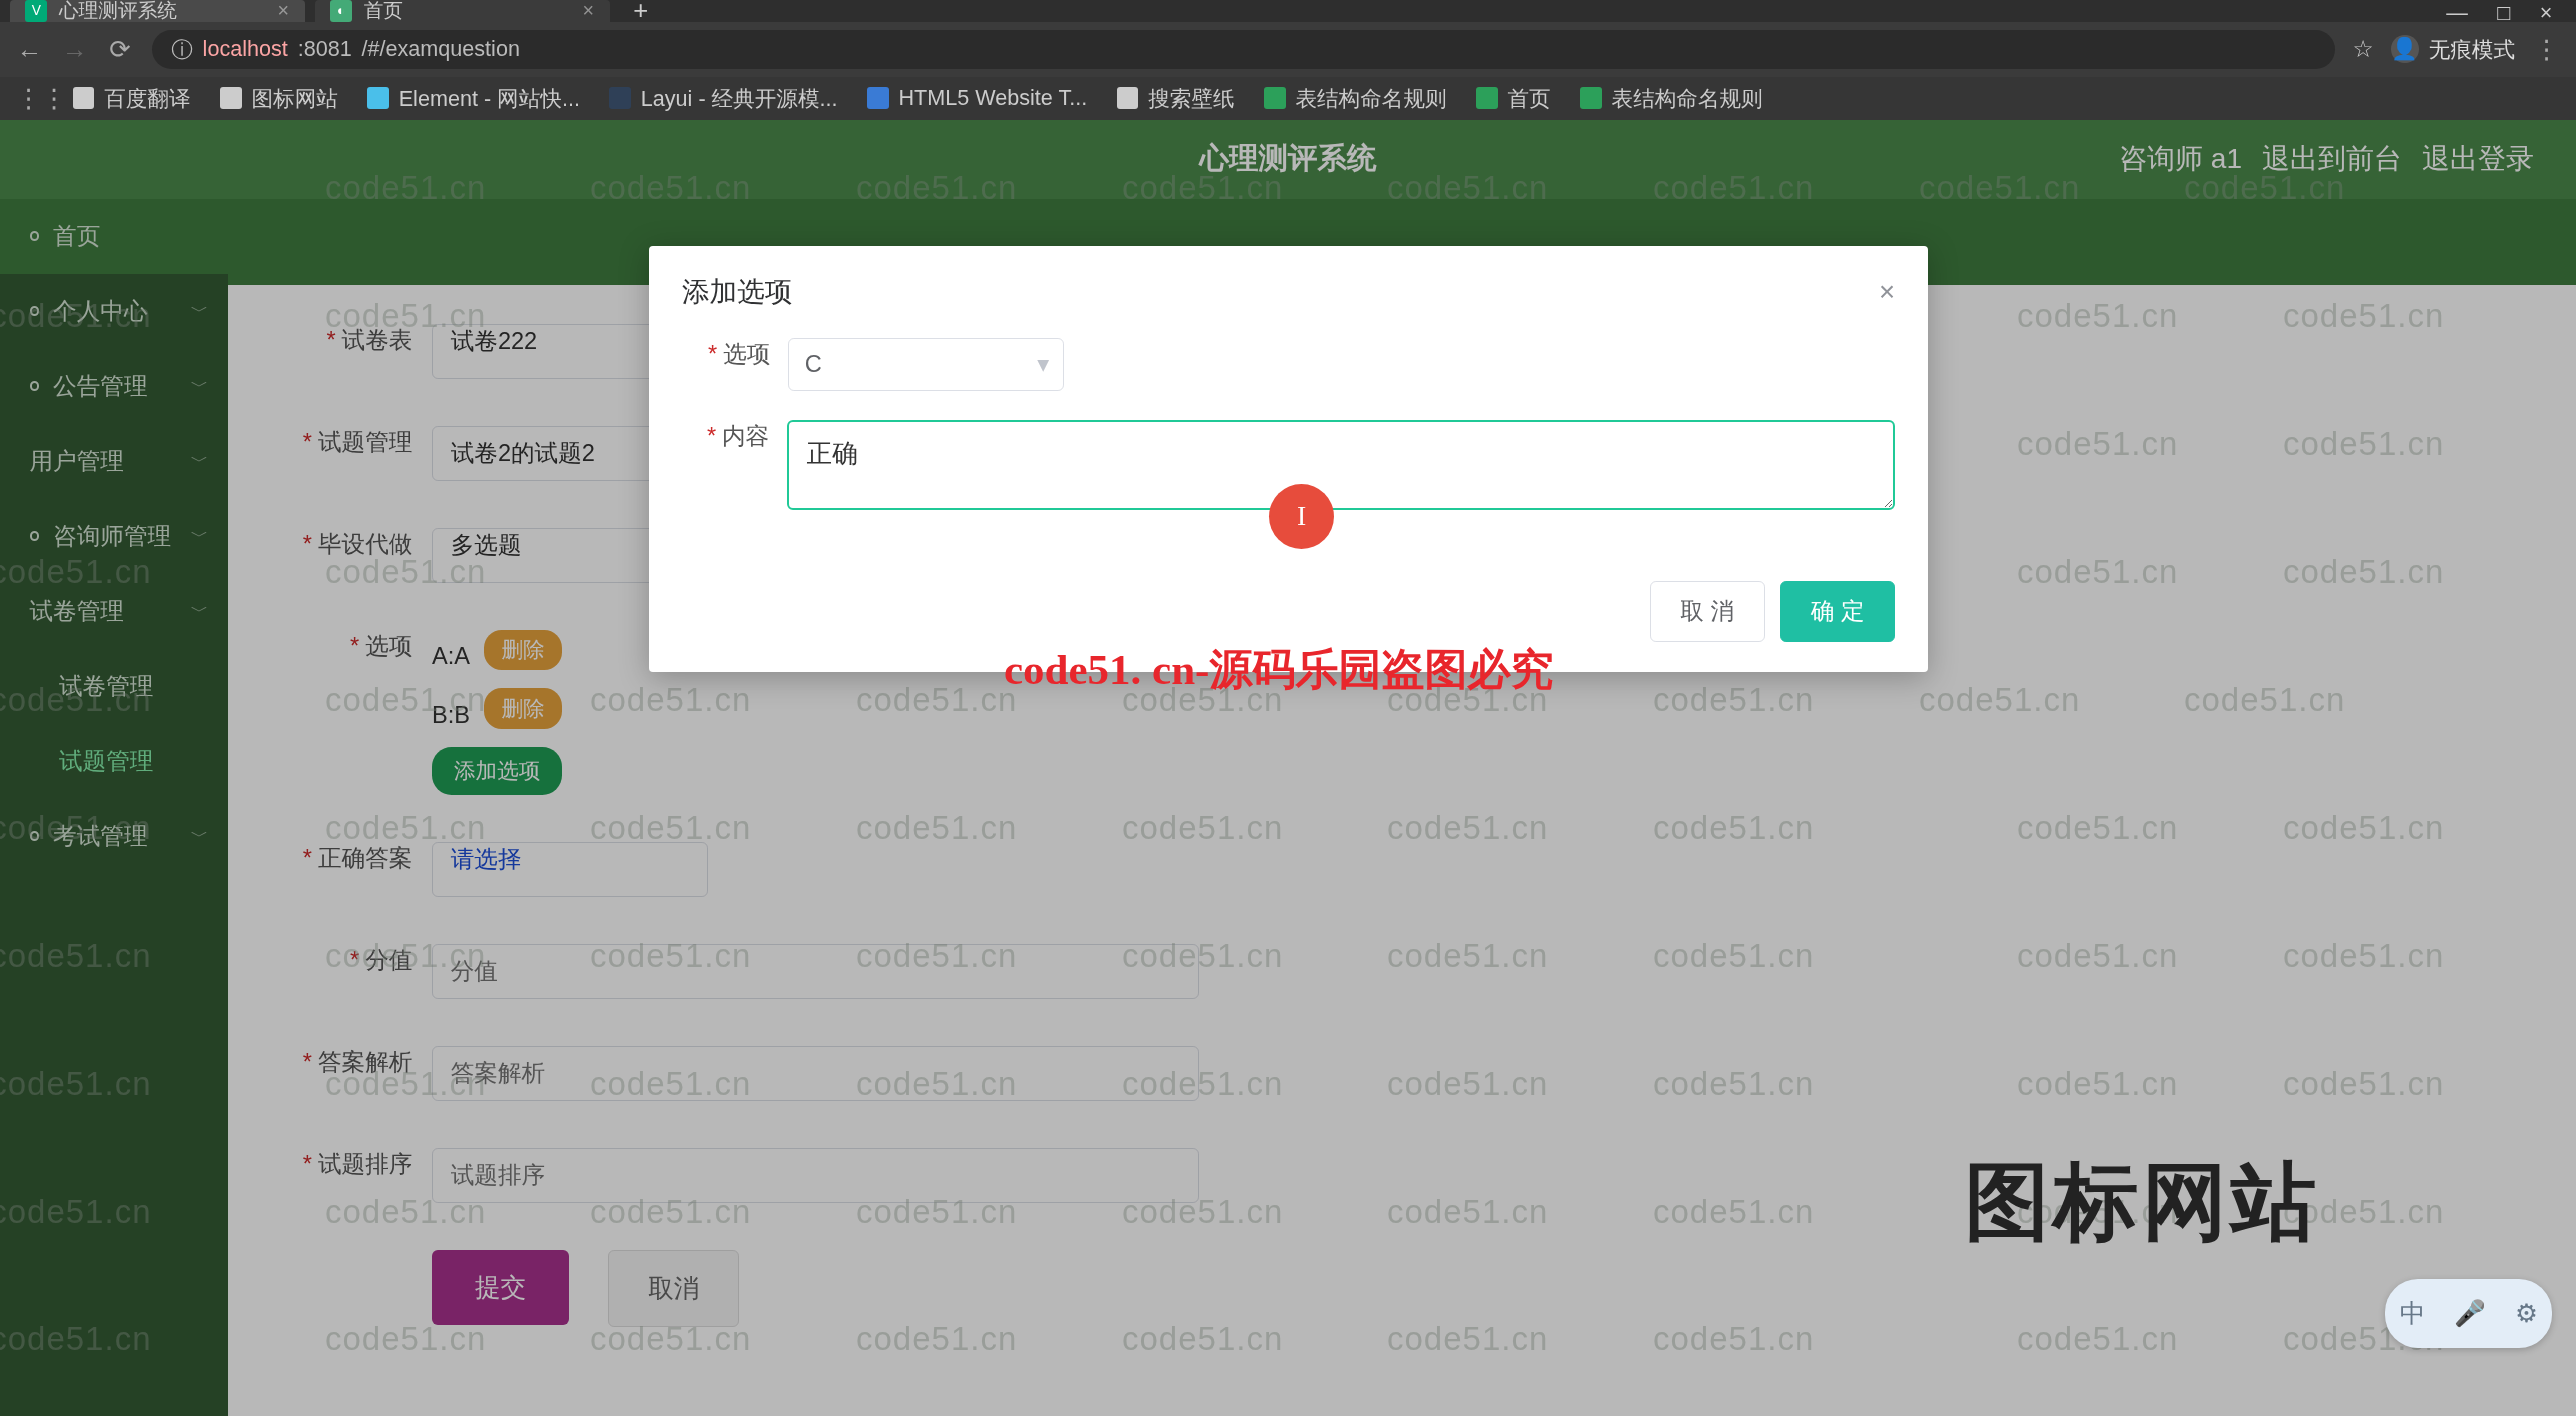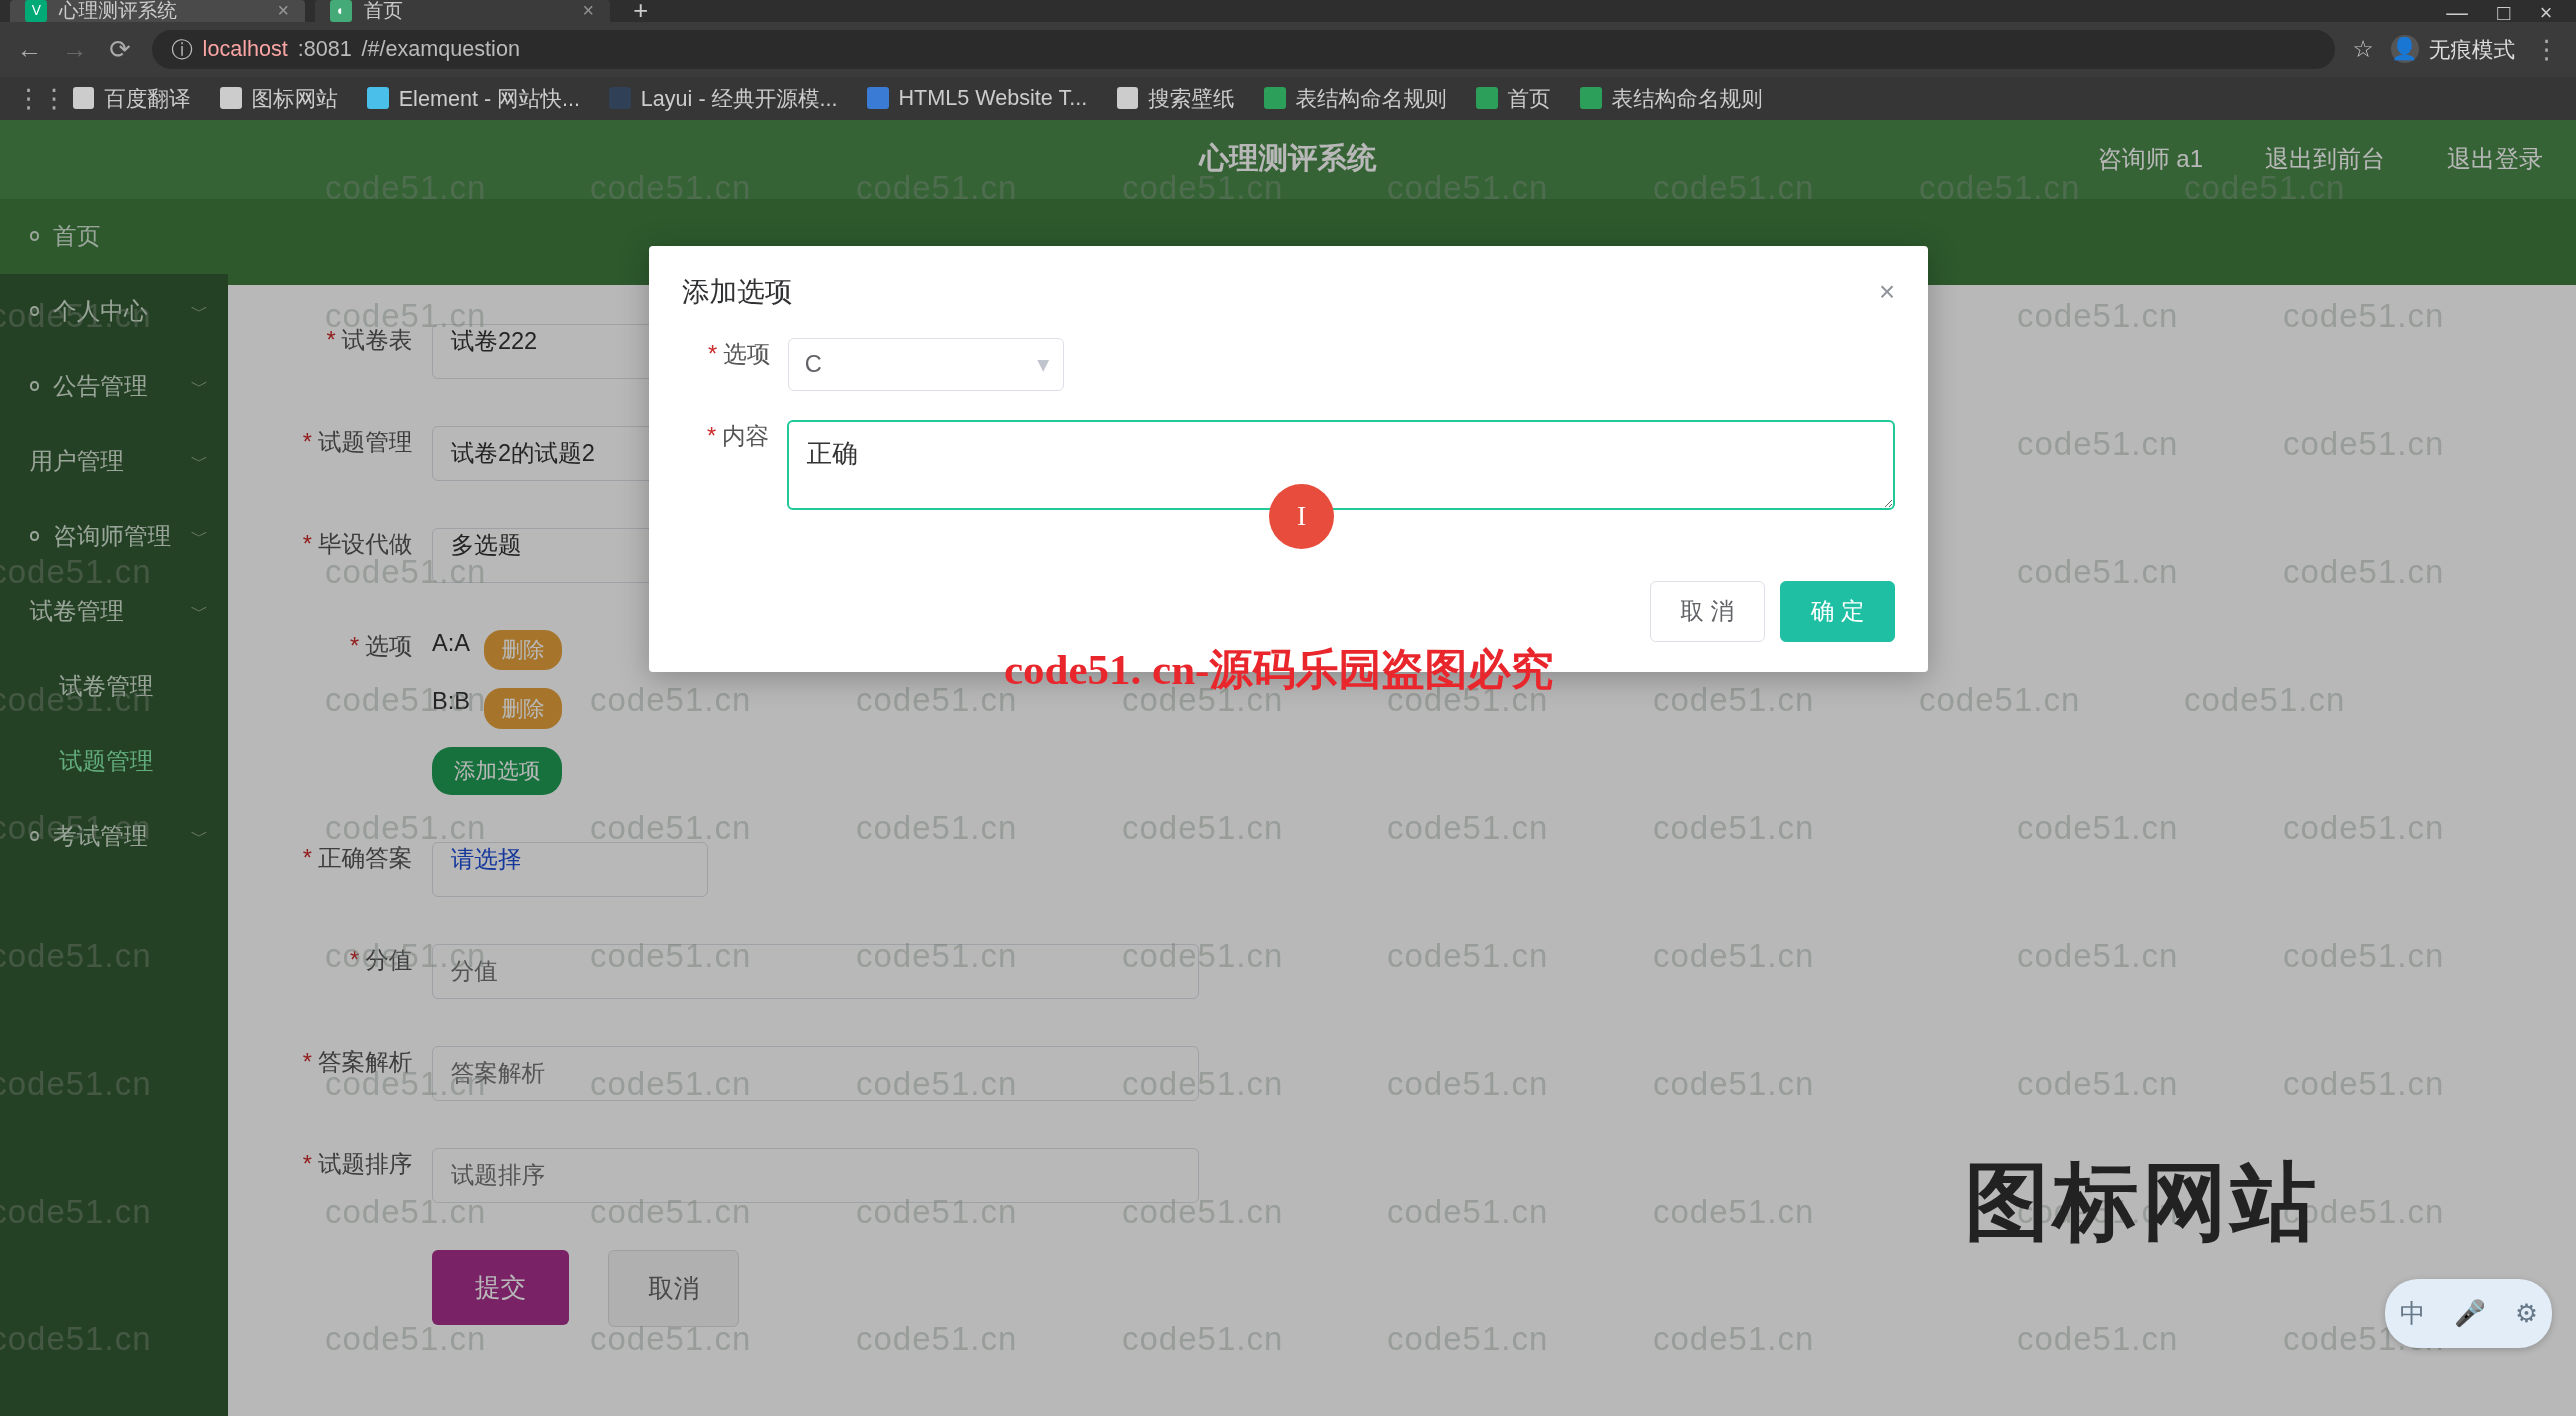--- a/index.html
+++ b/index.html
@@ -20,39 +20,39 @@
 .url-strong{color:#fca5a5}
 .star{font-size:23.6px}
 .incognito{display:flex;align-items:center;gap:9.8px;font-size:21.6px;color:#ddd}
 .incog-icon{width:27.6px;height:27.6px;border-radius:50%;background:#555;display:flex;align-items:center;justify-content:center}
 .bk-bar{height:43px;background:#363636;display:flex;align-items:center;padding:0 15.7px;gap:29.5px;font-size:21.6px;color:#ccc}
 .bk{display:flex;align-items:center;gap:9.8px}
 .bk-icon{width:21.6px;height:21.6px;background:#ccc;border-radius:3px}
 .app-area{position:relative;height:calc(1417px - 21.6px - 55px - 43px);background:#fff}
 .app-header{height:79px;background:#4b8a4b;color:#fff;display:flex;align-items:center;position:relative}
 .app-title{margin:0 auto;font-size:29.5px;font-weight:600}
-.app-right{position:absolute;right:33px;display:flex;gap:62px;font-size:24px}
+.app-right{position:absolute;right:42px;display:flex;gap:20px;font-size:28px}
 .app-right span{cursor:pointer}
 .sub-header{height:87px;background:#3f7c3f}
 .sidebar{position:absolute;left:0;top:79px;bottom:0;width:228px;background:#345a34;color:#d6e5d6}
 .sb-item{height:75px;display:flex;align-items:center;gap:13.8px;padding:0 29.5px;font-size:23.6px;cursor:pointer;position:relative}
 .sb-item.top{background:#3f7c3f}
 .sb-item.active{color:#86efac}
 .sb-caret{position:absolute;right:19.7px;font-size:17.7px;opacity:.6}
 .sb-bullet{width:9.8px;height:9.8px;border:2px solid currentColor;border-radius:50%}
 .sb-sub{padding-left:59px!important}
 .main{position:absolute;left:228px;right:0;top:165px;bottom:0;background:#fff;padding:39px 47px}
 .fg{display:flex;align-items:flex-start;margin-bottom:47px}
 .fg-label{width:157px;text-align:right;padding-right:19.7px;font-size:23.6px;color:#555}
 .req::before{content:"*";color:#cc2b2b;margin-right:5.9px}
 .col{display:flex;flex-direction:column;gap:17.7px}
 .finput{height:55px;border:1px solid #dcdfe6;border-radius:5.9px;padding:0 17.7px;font-size:23.6px;color:#333;background:#fff;min-width:276px}
 .finput.wide{width:767px}
 .finput.med{width:276px}
-.opt-row{display:flex;align-items:flex-start;gap:13.8px}
+.opt-row{display:flex;align-items:flex-end;gap:13.8px}
 .opt-text{font-size:23.6px;color:#333}
 .pill{background:#e6a23c;color:#fff;font-size:21.6px;padding:5.9px 17.7px;border-radius:17.7px;border:none;cursor:pointer}
 .pill-green{background:#1f9d55;color:#fff;font-size:21.6px;padding:9.8px 21.6px;border-radius:19.7px;border:none;cursor:pointer}
 .btn-prim{background:#a8318e;color:#fff;font-size:25.6px;padding:19.7px 43px;border:none;border-radius:5.9px;cursor:pointer}
 .btn-sec{background:#f4f4f4;color:#666;font-size:25.6px;padding:19.7px 39px;border:1px solid #ddd;border-radius:5.9px;cursor:pointer;margin-left:39px}
 .dim{position:absolute;inset:0;background:rgba(0,0,0,.28)}
 .modal{position:absolute;left:649px;top:126px;width:1279px;background:#fff;border-radius:3.9px;box-shadow:0 5.9px 29.5px rgba(0,0,0,.25)}
 .mhead{padding:27.6px 33px 17.7px;display:flex;align-items:center;justify-content:space-between}
 .mtitle{font-size:27.6px;color:#303133}
 .mclose{font-size:27.6px;color:#909399;cursor:pointer}

